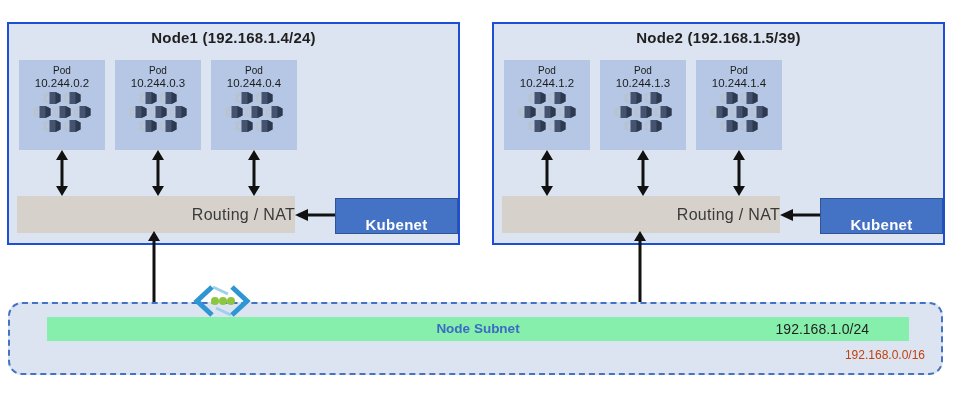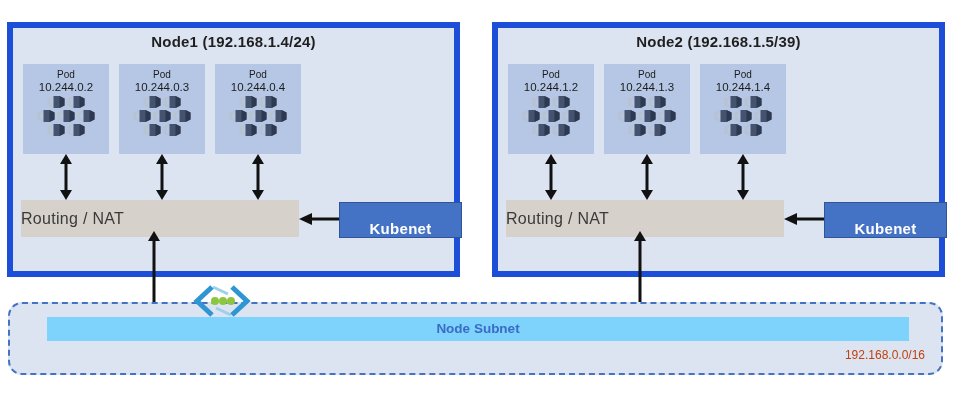--- a/index.html
+++ b/index.html
@@ -2,42 +2,42 @@
 <html><head>
 <meta charset="utf-8">
 <style>
   html,body{margin:0;padding:0;background:#ffffff;}
   .canvas{
     position:relative;width:956px;height:412px;background:#ffffff;
     font-family:"Liberation Sans",sans-serif;overflow:hidden;
   }
   
   .node{
-    position:absolute;top:22px;width:453px;height:255px;
-    background:#dce4f2;border:6px solid #1d4ed8;box-sizing:border-box;
+    position:absolute;top:22px;width:453px;height:223px;
+    background:#dce4f2;border:2px solid #1d4ed8;box-sizing:border-box;
   }
   .node--1{left:7px;}
   .node--2{left:492px;}
   .node-title{
     text-align:center;margin-top:5px;font-size:15px;font-weight:600;
     color:#1f1f1f;letter-spacing:.2px;
   }
   
   .pod{
     position:absolute;top:36px;width:86px;height:90px;background:#b5c7e5;
     text-align:center;
   }
   .pod--1{left:10px;} .pod--2{left:106px;} .pod--3{left:202px;}
   .pod-label{font-weight:400;font-size:10px;margin-top:5px;color:#1c1c1c;text-align:center;}
   .pod-ip{font-size:11.5px;color:#1c1c1c;margin-top:1px;}
   .pod-icon{margin-top:2px;}
   
   .routing-bar{
     position:absolute;left:8px;top:172px;width:278px;height:37px;
-    background:#d6d2cb;display:flex;align-items:center;justify-content:flex-start;
+    background:#d6d2cb;display:flex;align-items:center;justify-content:flex-end;
   }
   .routing-label{font-size:16px;color:#3a3a3a;letter-spacing:.3px;}
   .kubenet{
     position:absolute;left:326px;top:174px;width:123px;height:36px;
     background:#4472c4;border:1px solid #2f5597;box-sizing:border-box;
     display:flex;align-items:flex-end;justify-content:center;
   }
   .kubenet-label{color:#ffffff;font-weight:700;font-size:15px;letter-spacing:.3px;}
   .arrow{position:absolute;}
   .pod-arrow{top:126px;}
@@ -46,21 +46,21 @@
   .subnet-arrow--1{left:147px;top:231px;}
   .subnet-arrow--2{left:633px;top:231px;}
   
   .vnet{
     position:absolute;left:8px;top:302px;width:935px;height:73px;
     background:#dce4f2;border:2px dashed #4472c4;border-radius:14px;
     box-sizing:border-box;
   }
   .subnet-bar{
     position:absolute;left:37px;top:13px;width:862px;height:24px;
-    background:#7dd3fc;
+    background:#86efac;
   }
   .subnet-label{
     position:absolute;left:0;width:100%;text-align:center;line-height:24px;
     color:#3b6bc4;font-weight:700;font-size:13.5px;
   }
   .subnet-cidr{
     position:absolute;right:40px;line-height:24px;font-size:14px;color:#1f1f1f;
   }
   .vnet-cidr{
     position:absolute;right:16px;top:44px;font-size:12px;color:#c2410c;
@@ -235,20 +235,21 @@
   <svg class="arrow subnet-arrow--1" width="14" height="84">
       <use href="#dbl-arrow-84"></use>
     </svg>
   <svg class="arrow subnet-arrow--2" width="14" height="84">
       <use href="#dbl-arrow-84"></use>
     </svg>
 
   <div class="vnet">
     <div class="subnet-bar">
       <span class="subnet-label">Node Subnet</span>
+      <span class="subnet-cidr">192.168.1.0/24</span>
     </div>
     <span class="vnet-cidr">192.168.0.0/16</span>
   </div>
 
   <svg class="vnet-icon" width="64" height="38" viewBox="0 0 64 38">
     <line x1="23" y1="5" x2="38" y2="12" stroke="#9dd0ea" stroke-width="3"></line>
     <line x1="26" y1="26" x2="41" y2="33" stroke="#9dd0ea" stroke-width="3"></line>
     <polyline points="22,5 7,19 22,33" fill="none" stroke="#2e96d2" stroke-width="5"></polyline>
     <polyline points="42,5 57,19 42,33" fill="none" stroke="#2e96d2" stroke-width="5"></polyline>
     <circle cx="25" cy="19" r="4" fill="#8cc63f"></circle>

